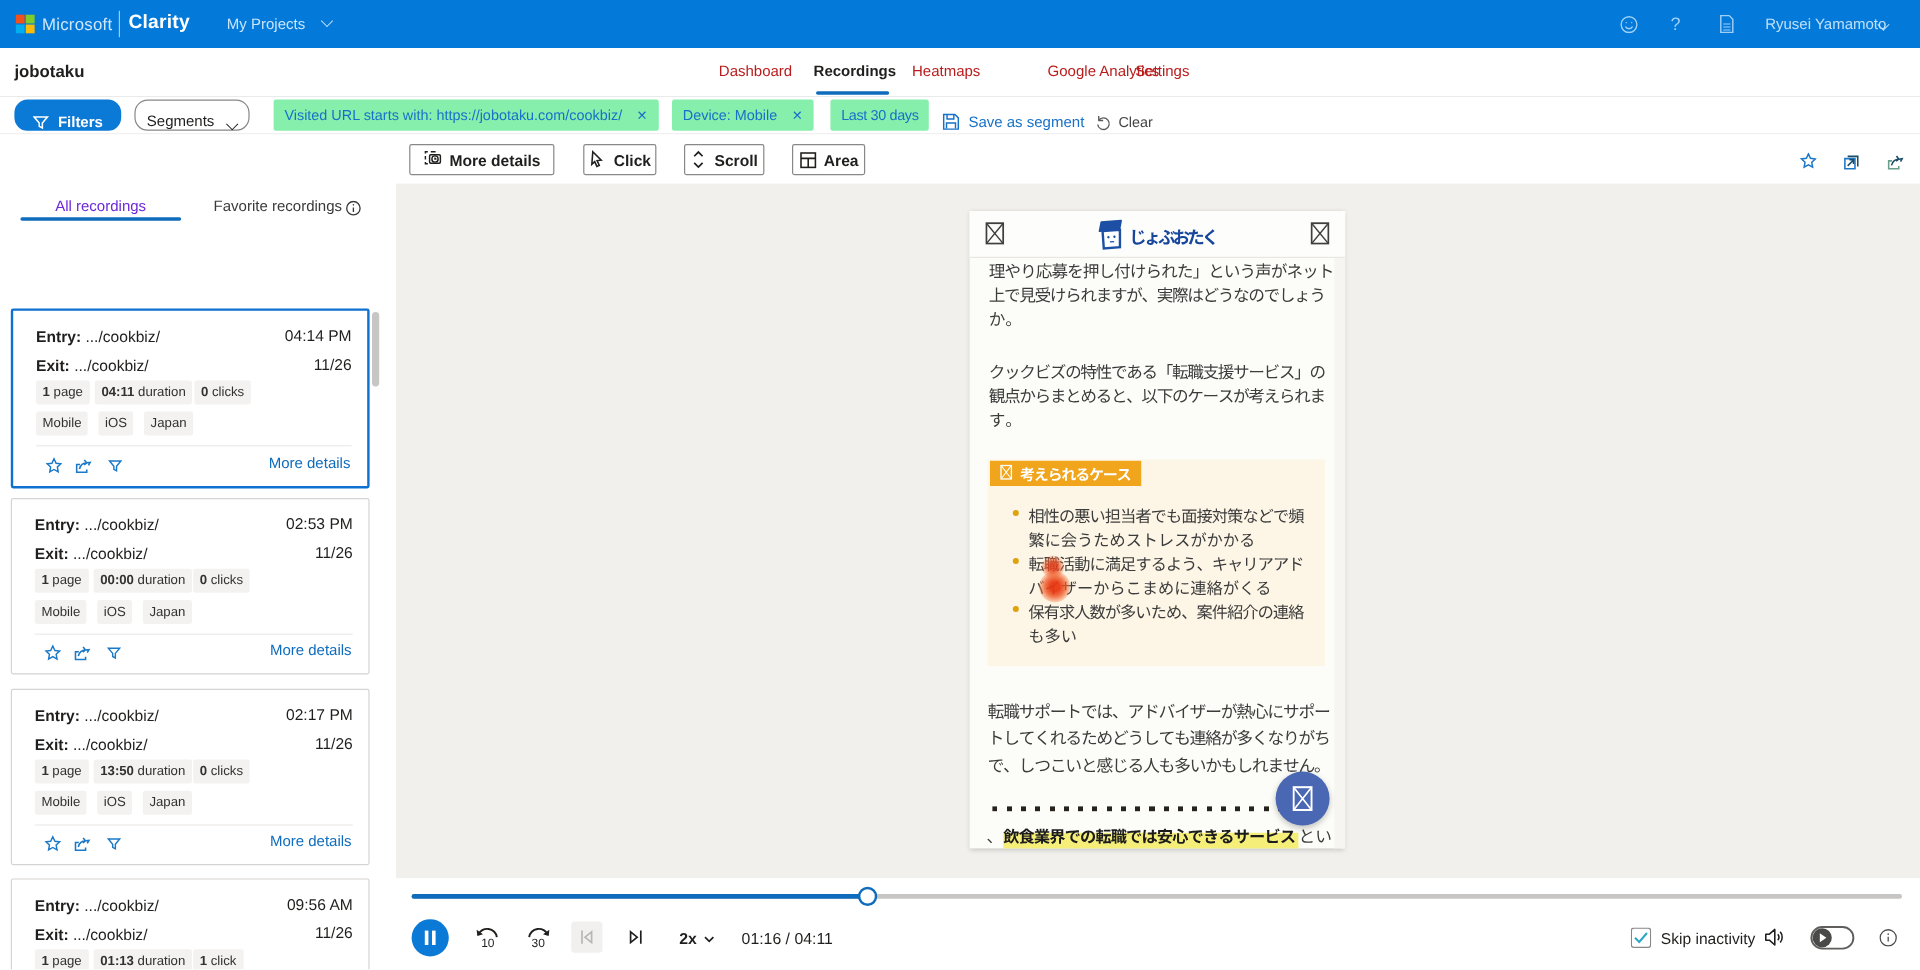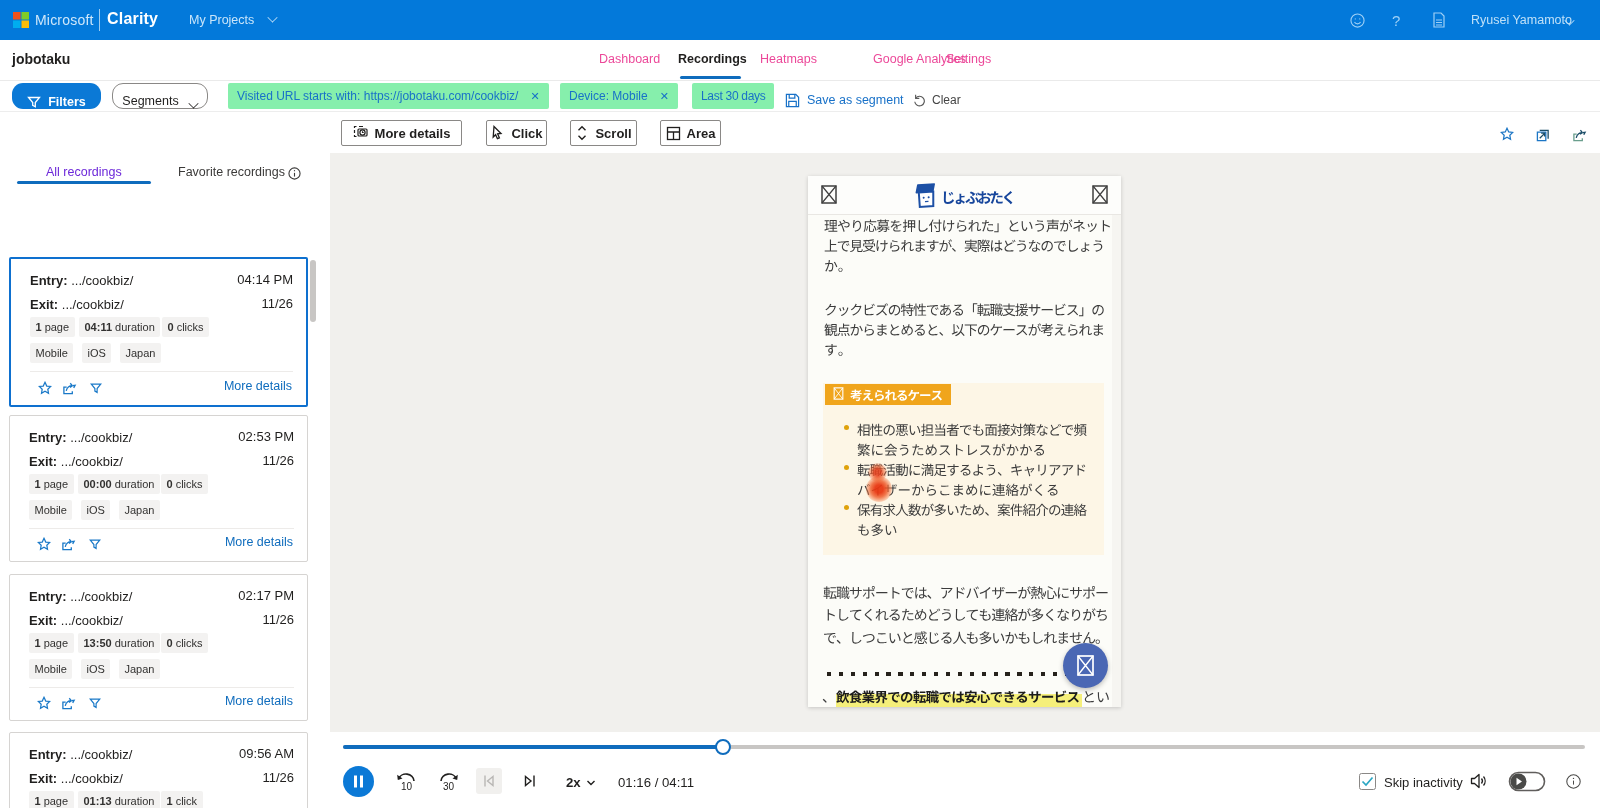--- a/index.html
+++ b/index.html
@@ -11,31 +11,31 @@
 #topbar .msname{position:absolute;left:35px;top:12px;font-size:14px;color:#cfe7fa;letter-spacing:.2px}
 #topbar .pipe{position:absolute;left:99px;top:9px;width:1px;height:22px;background:#9fcdf1}
 #topbar .clarity{position:absolute;left:107px;top:10px;font-size:16px;font-weight:bold;color:#fff;letter-spacing:.2px}
 #topbar .myproj{position:absolute;left:189px;top:13px;font-size:12.5px;color:#c9e5fa}
 .chev{display:inline-block;width:9px;height:9px;border-right:1.6px solid #c9e5fa;border-bottom:1.6px solid #c9e5fa;transform:rotate(45deg) scale(.8);margin-left:14px;vertical-align:2px}
 .tb-ic{position:absolute;top:11px;color:#9fd0f6;font-size:16px}
 #topbar .uname{position:absolute;left:1471px;top:13px;font-size:12.5px;color:#bfe0f8}
 
 #projbar{position:absolute;left:0;top:40px;width:1600px;height:41px;background:#fff;border-bottom:1px solid #eaeaea}
 #projbar .pname{position:absolute;left:12px;top:11px;font-size:14px;font-weight:bold;color:#201f1e}
-.tab{position:absolute;top:12px;font-size:12.5px;color:#ec4899}
+.tab{position:absolute;top:12px;font-size:12.5px;color:#b91c1c}
 .tab.sel{font-weight:bold;color:#201f1e}
 #rec-underline{position:absolute;left:680px;top:76px;width:61px;height:3px;background:#0f6cbd;border-radius:2px}
 
 #filterbar{position:absolute;left:0;top:81px;width:1600px;height:31px;background:#fff;border-bottom:1px solid #ededed}
 .fbtn{position:absolute;top:2px;height:26px;border-radius:11px;font-size:12.5px;display:flex;align-items:flex-end}
 #btn-filters{left:12px;width:89px;background:#0b79d6;color:#fff;justify-content:center;font-weight:bold}
 #btn-segments{left:112px;width:96px;background:#fff;border:1px solid #8a8886;color:#201f1e;justify-content:center}
 .chip{position:absolute;top:2px;height:26px;background:#86efac;color:#1871c8;font-size:12px;display:flex;align-items:center;padding:0 9px;border-radius:2px}
 .chip .x{margin-left:12px;font-size:11px;color:#1871c8}
-.linkbtn{position:absolute;top:12px;height:26px;display:flex;align-items:flex-start;font-size:12.5px;color:#323130}
+.linkbtn{position:absolute;top:2px;height:26px;display:flex;align-items:flex-end;font-size:12.5px;color:#323130}
 
 #sidebar{position:absolute;left:0;top:112px;width:330px;height:696px;background:#fff;overflow:hidden}
 #dlsort{position:absolute;left:0;top:10px;width:330px;height:26px;font-size:13px;color:#201f1e}
 #sb-tabs{position:absolute;left:0;top:44px;width:330px;height:40px;font-size:12.5px}
 #sb-underline{position:absolute;left:17px;top:69px;width:134px;height:3px;background:#0f6cbd;border-radius:2px}
 #alert{position:absolute;left:9px;top:84px;width:308px;height:50px;background:#dff2ef;border-radius:2px}
 #alert .t1{position:absolute;left:47px;top:8px;font-size:13px;font-weight:bold;color:#201f1e}
 #alert .t2{position:absolute;left:47px;top:26px;font-size:12px;color:#323130}
 .card{position:absolute;left:9px;width:299px;height:147px;background:#fff;border:1px solid #d6d4d2;border-radius:2px;font-size:13px}
 .card.sel{border:2px solid #0e70cf;height:150px}

